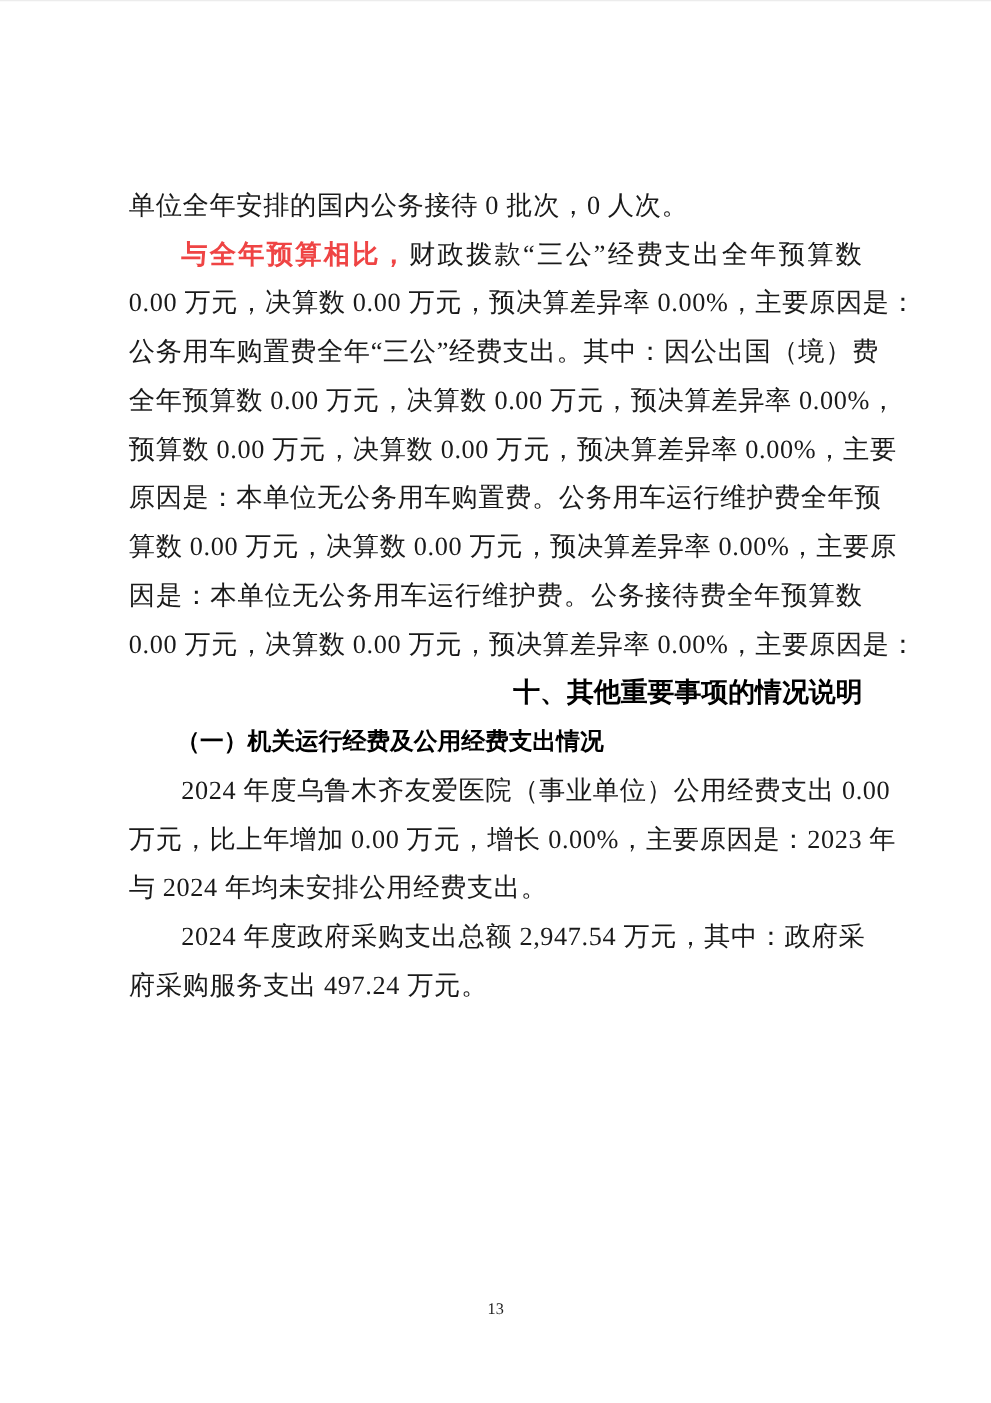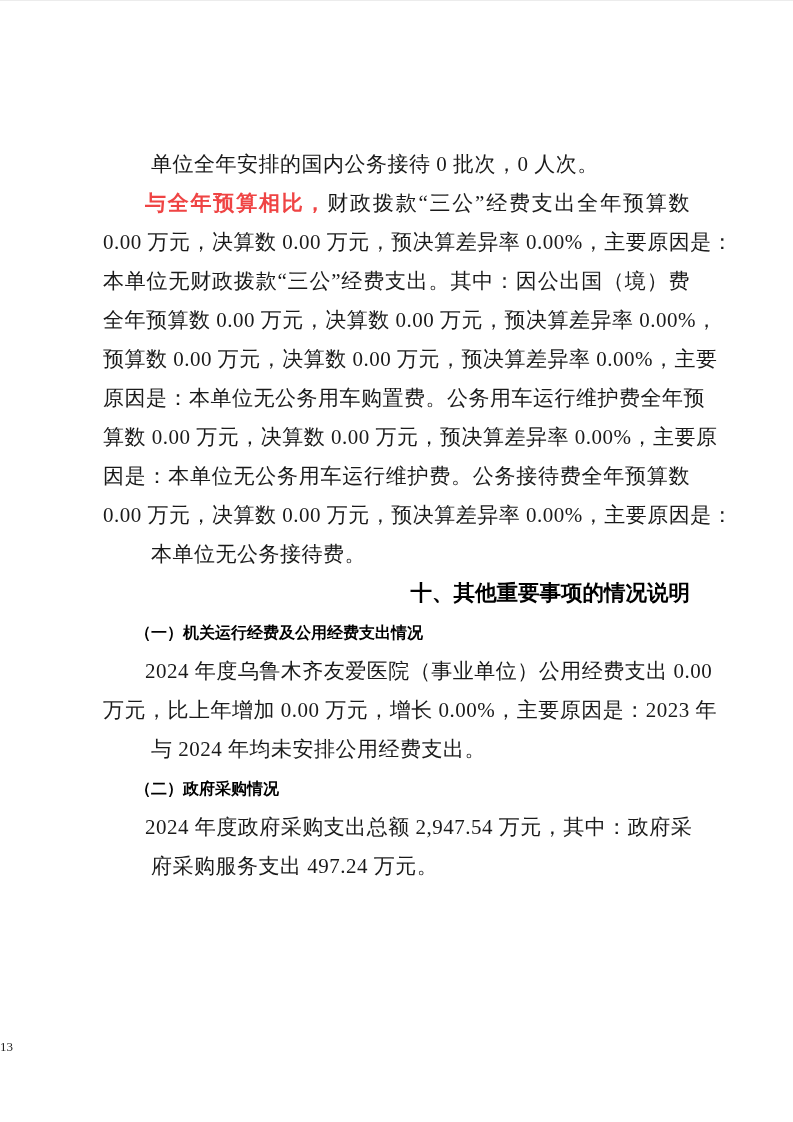--- a/index.html
+++ b/index.html
@@ -29,86 +29,84 @@
     line-height: 39px;
     font-size: 21px;
     text-align: justify;
     text-align-last: justify;
     letter-spacing: 0.5px;
     white-space: nowrap;
   }
   .line.end {
     text-align: left;
     text-align-last: left;
-    margin-left: 48px;
   }
   .indent {
     text-indent: 2em;
   }
   .heading {
     height: 39px;
     line-height: 39px;
     font-size: 21.5px;
     font-weight: 700;
     font-family: "Liberation Sans", "DejaVu Sans", sans-serif;
     color: #000000;
     text-align: right;
   }
   .subhead {
     height: 39px;
     line-height: 39px;
-    font-size: 16px;
+    font-size: 19px;
     font-weight: 700;
     color: #000000;
   }
   .lead-bold {
     font-weight: 700;
     color: #ef4444;
   }
   .page-footer {
     position: absolute;
     top: 1036px;
     left: 0;
     width: 100%;
+    text-align: center;
     font-size: 13px;
     line-height: 20px;
     color: #222222;
   }
 </style>
 </head>
 <body>
 
 <div class="page">
   <div class="content">
 
     <div class="line end">单位全年安排的国内公务接待 0 批次，0 人次。</div>
 
     <div class="line indent">
       <span class="lead-bold">与全年预算相比，</span><span>财政拨款“三公”经费支出全年预算数</span>
     </div>
 
     <div class="line">0.00 万元，决算数 0.00 万元，预决算差异率 0.00%，主要原因是：</div>
-    <div class="line">本单位无财政拨款“三公”经费支出。其中：因公出国（境）费</div>
+    <div class="line">公务用车购置费全年“三公”经费支出。其中：因公出国（境）费</div>
     <div class="line">全年预算数 0.00 万元，决算数 0.00 万元，预决算差异率 0.00%，</div>
     <div class="line">预算数 0.00 万元，决算数 0.00 万元，预决算差异率 0.00%，主要</div>
     <div class="line">原因是：本单位无公务用车购置费。公务用车运行维护费全年预</div>
     <div class="line">算数 0.00 万元，决算数 0.00 万元，预决算差异率 0.00%，主要原</div>
     <div class="line">因是：本单位无公务用车运行维护费。公务接待费全年预算数</div>
     <div class="line">0.00 万元，决算数 0.00 万元，预决算差异率 0.00%，主要原因是：</div>
-    <div class="line end">本单位无公务接待费。</div>
 
     <div class="heading indent">十、其他重要事项的情况说明</div>
 
     <div class="subhead indent">（一）机关运行经费及公用经费支出情况</div>
 
     <div class="line indent">2024 年度乌鲁木齐友爱医院（事业单位）公用经费支出 0.00</div>
     <div class="line">万元，比上年增加 0.00 万元，增长 0.00%，主要原因是：2023 年</div>
     <div class="line end">与 2024 年均未安排公用经费支出。</div>
 
-    <div class="subhead indent">（二）政府采购情况</div>
 
     <div class="line indent">2024 年度政府采购支出总额 2,947.54 万元，其中：政府采</div>
     <div class="line end">府采购服务支出 497.24 万元。</div>
 
   </div>
 
   <div class="page-footer">13</div>
 </div>
 
 </body></html>

